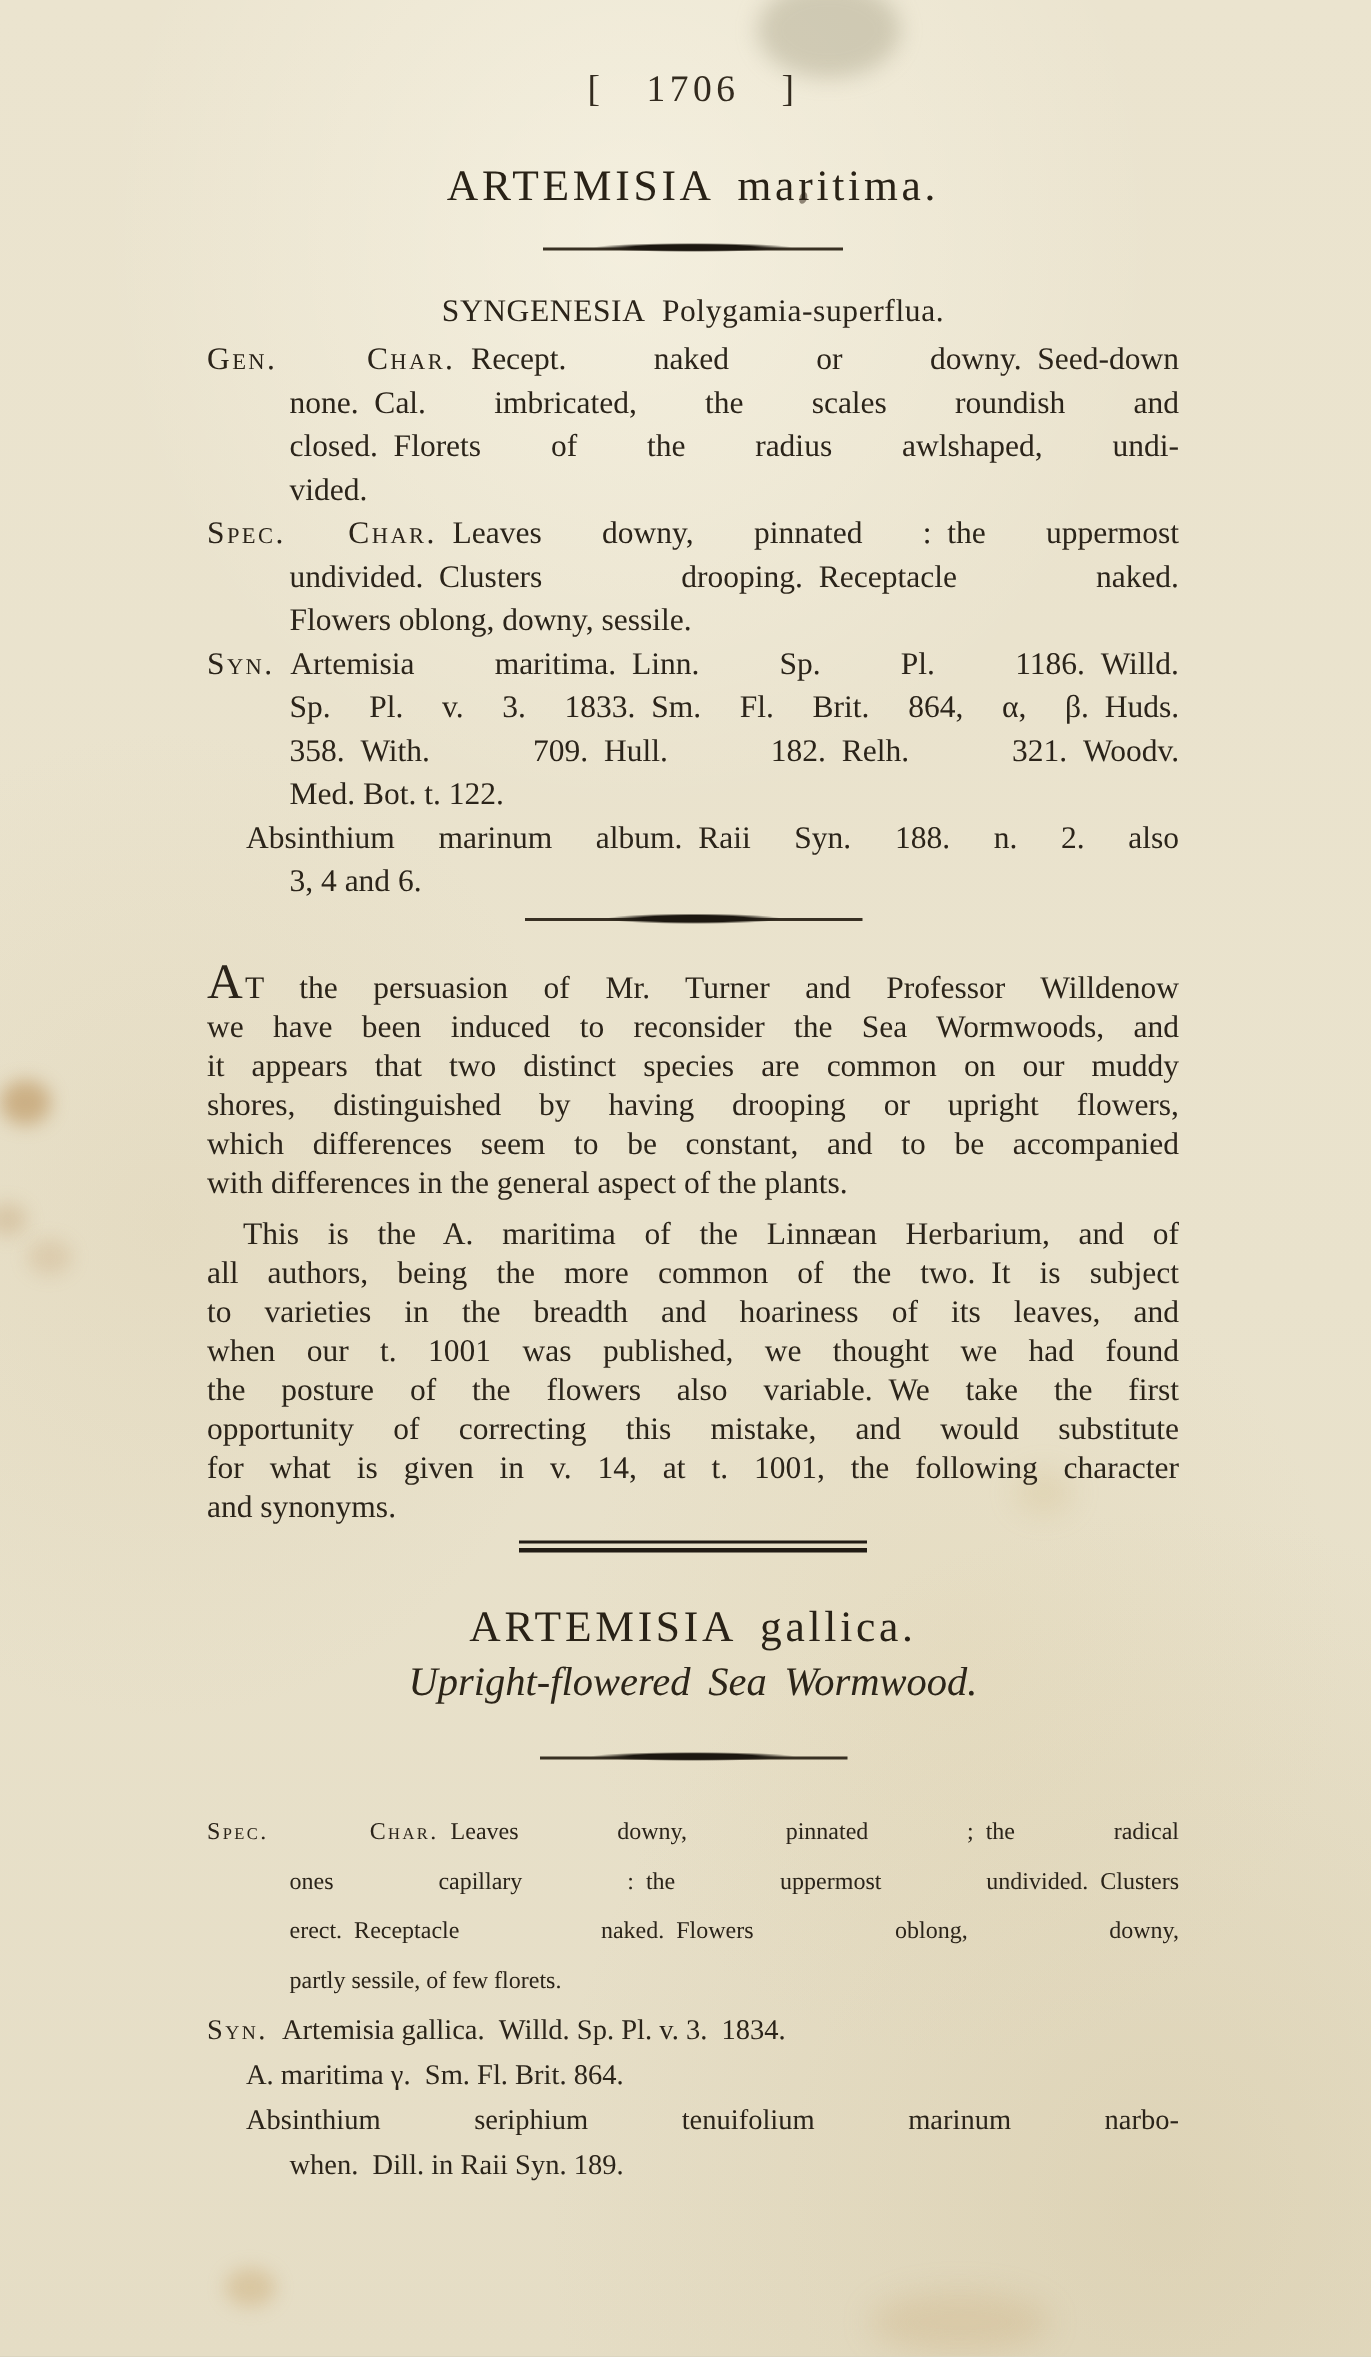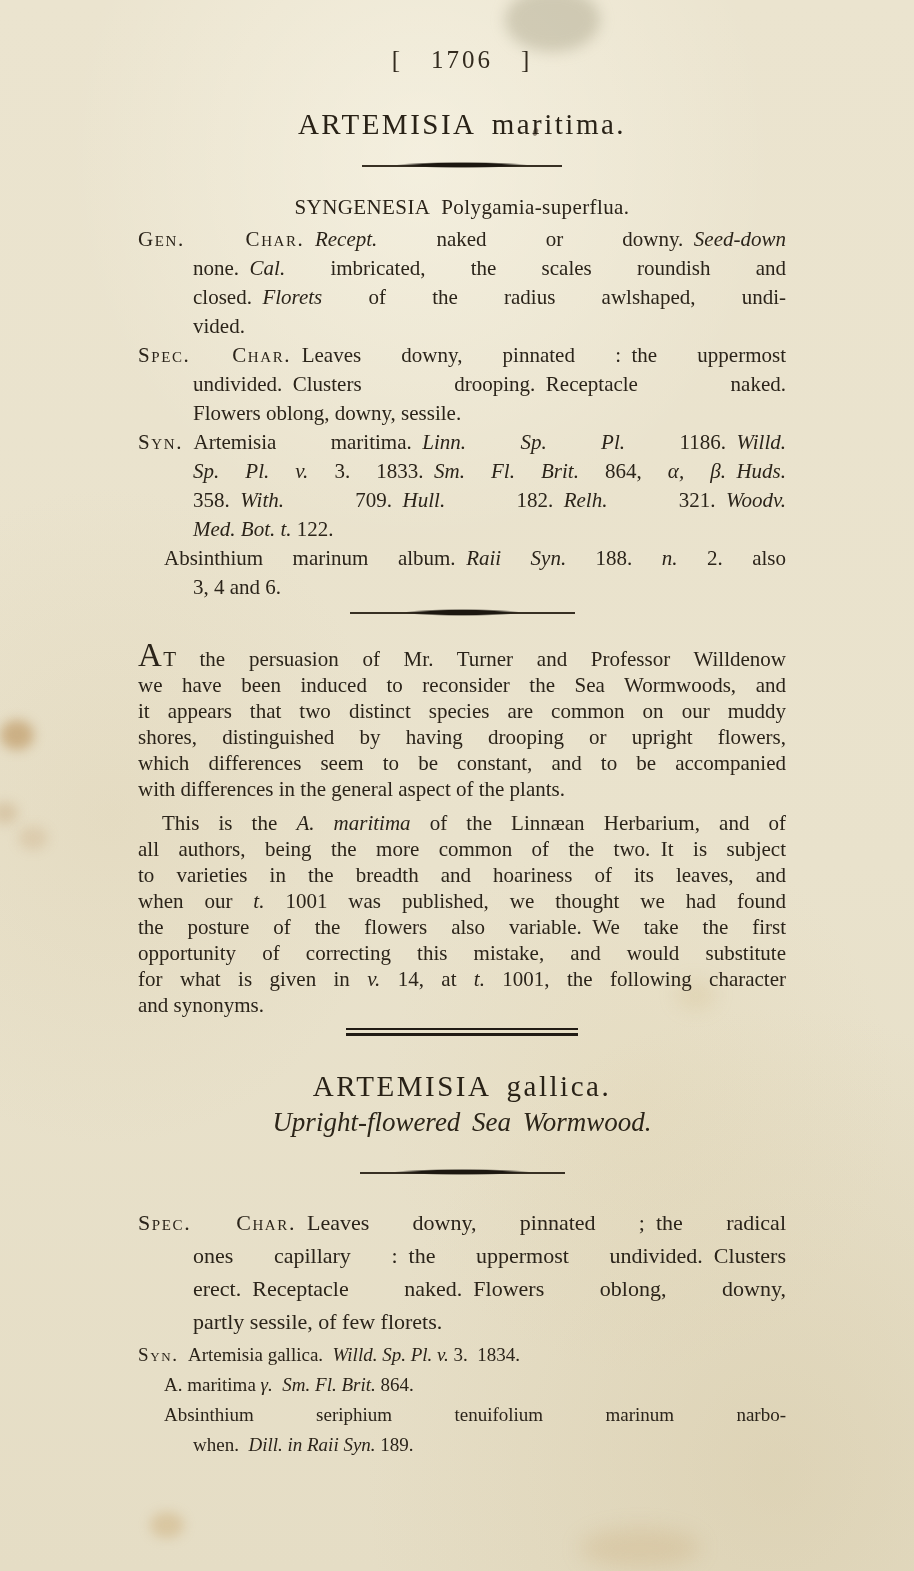--- a/index.html
+++ b/index.html
@@ -35,30 +35,30 @@
   .sub{margin-top:3px;text-align:center;font-style:italic;font-size:27px;line-height:32px;
        word-spacing:5px;color:#2c2519;}
   .classline{margin-top:24px;text-align:center;font-size:21px;line-height:28px;
        word-spacing:9px;letter-spacing:.4px;}
 
   .block{font-size:21px;line-height:29px;}
   .block.first{margin-top:4px;}
   .para{line-height:26px;}
   .p1{margin-top:26px;}
   .p2{margin-top:8px;}
-  .lg{font-size:22px;line-height:33px;margin-top:30px;}
+  .lg{font-size:16px;line-height:33px;margin-top:30px;}
   .syn2{font-size:19px;line-height:30px;margin-top:2px;}
 
   .line{white-space:normal;}
   .line.jl{text-align:justify;text-align-last:justify;}
   .line.hang{padding-left:55px;}
   .line.hang2{padding-left:26px;}
   .line.pind{padding-left:24px;}
 
-  .seg-i{font-style:italic;}
+  .seg-i{}
   .seg-sc{font-variant:small-caps;letter-spacing:1.6px;}
   .seg-big{font-size:33px;line-height:26px;letter-spacing:1.5px;}
 
   
   .swell{position:relative;height:8px;width:200px;margin:20px auto 0;}
   .swell::before{content:"";position:absolute;left:0;right:0;top:4px;height:1.5px;background:#38permanent;background:#383023;}
   .swell::after{content:"";position:absolute;left:17%;width:66%;top:1px;height:6px;
       background:radial-gradient(closest-side,#1c1710 62%,rgba(28,23,16,0) 100%);}
   .r2{width:225px;margin-top:6px;}
   .r2::after{left:24%;width:52%;height:7px;top:0.5px;}

